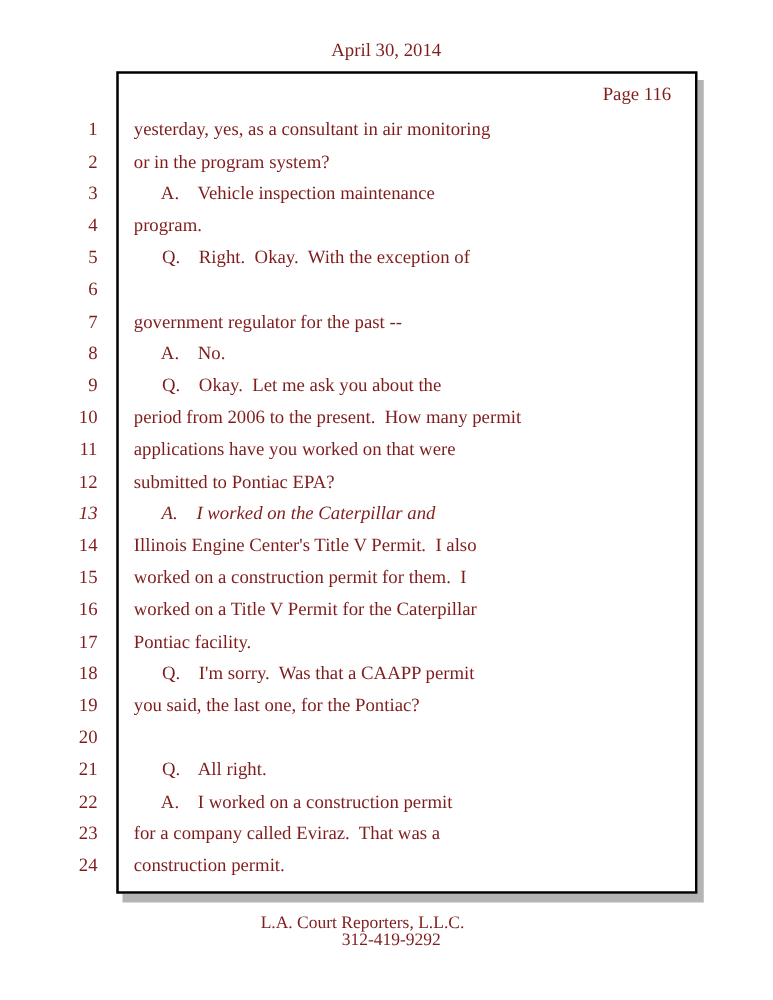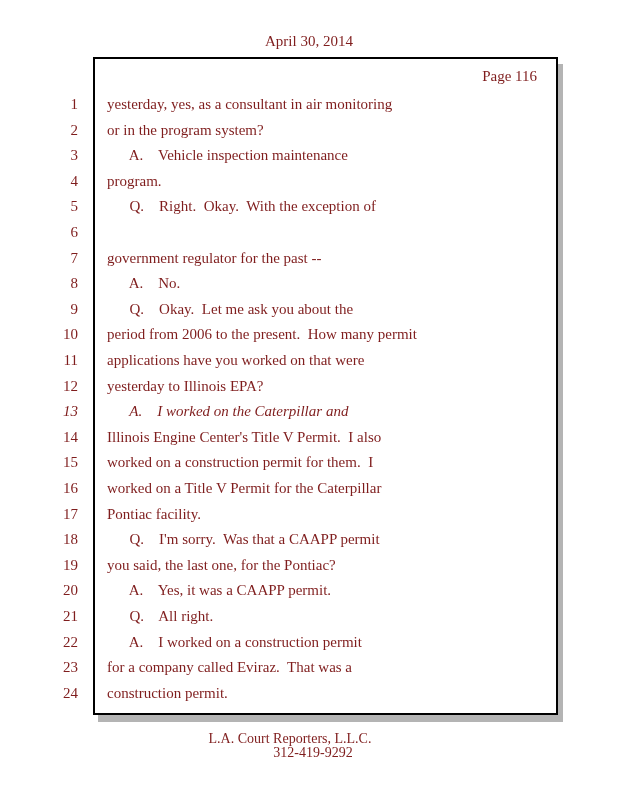--- a/index.html
+++ b/index.html
@@ -134,21 +134,21 @@
       <div class="line-row" style="top: 324.4px;">
         <span class="line-num">10</span>
         <span class="line-text">period from 2006 to the present.  How many permit</span>
       </div>
       <div class="line-row" style="top: 350px;">
         <span class="line-num">11</span>
         <span class="line-text">applications have you worked on that were</span>
       </div>
       <div class="line-row" style="top: 375.6px;">
         <span class="line-num">12</span>
-        <span class="line-text">yesterday to Illinois EPA?</span>
+        <span class="line-text">submitted to Pontiac EPA?</span>
       </div>
       <div class="line-row" style="top: 401.2px; font-style: italic;">
         <span class="line-num">13</span>
         <span class="line-text">      A.    I worked on the Caterpillar and</span>
       </div>
       <div class="line-row" style="top: 426.8px;">
         <span class="line-num">14</span>
         <span class="line-text">Illinois Engine Center's Title V Permit.  I also</span>
       </div>
       <div class="line-row" style="top: 452.4px;">
@@ -166,21 +166,20 @@
       <div class="line-row" style="top: 529.2px;">
         <span class="line-num">18</span>
         <span class="line-text">      Q.    I'm sorry.  Was that a CAAPP permit</span>
       </div>
       <div class="line-row" style="top: 554.8px;">
         <span class="line-num">19</span>
         <span class="line-text">you said, the last one, for the Pontiac?</span>
       </div>
       <div class="line-row" style="top: 580.4px;">
         <span class="line-num">20</span>
-        <span class="line-text">      A.    Yes, it was a CAAPP permit.</span>
       </div>
       <div class="line-row" style="top: 606px;">
         <span class="line-num">21</span>
         <span class="line-text">      Q.    All right.</span>
       </div>
       <div class="line-row" style="top: 631.6px;">
         <span class="line-num">22</span>
         <span class="line-text">      A.    I worked on a construction permit</span>
       </div>
       <div class="line-row" style="top: 657.2px;">

